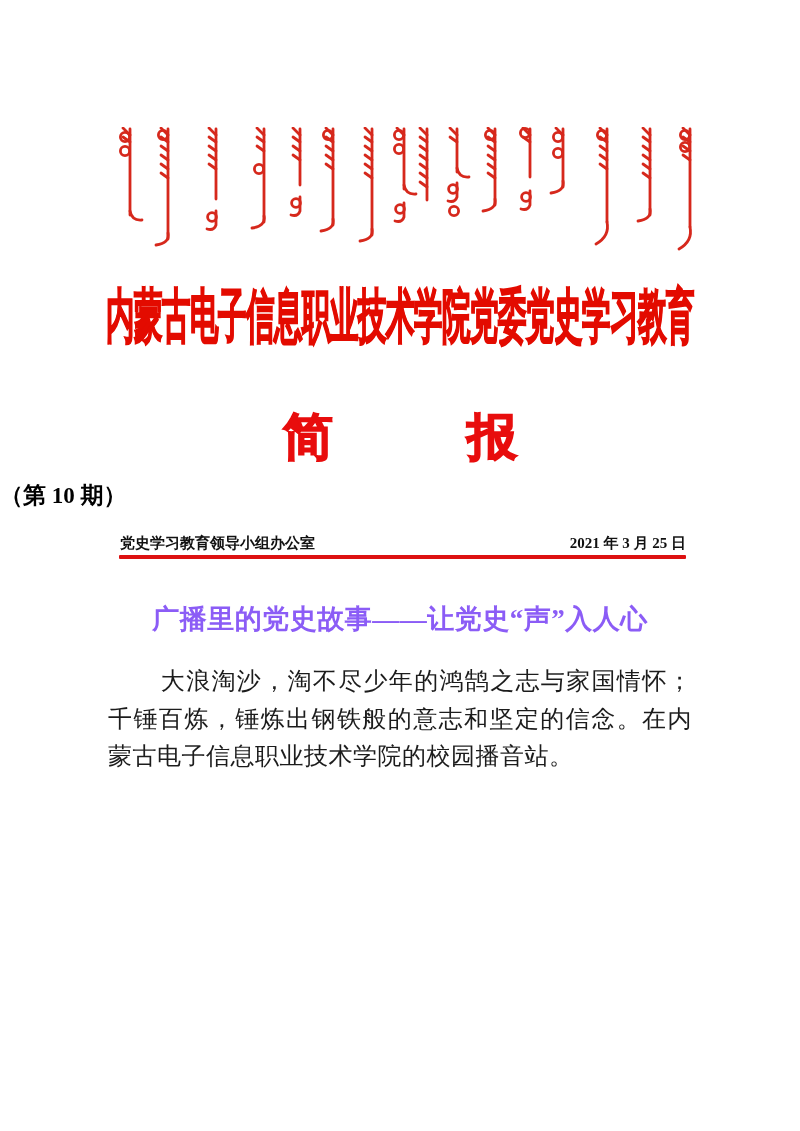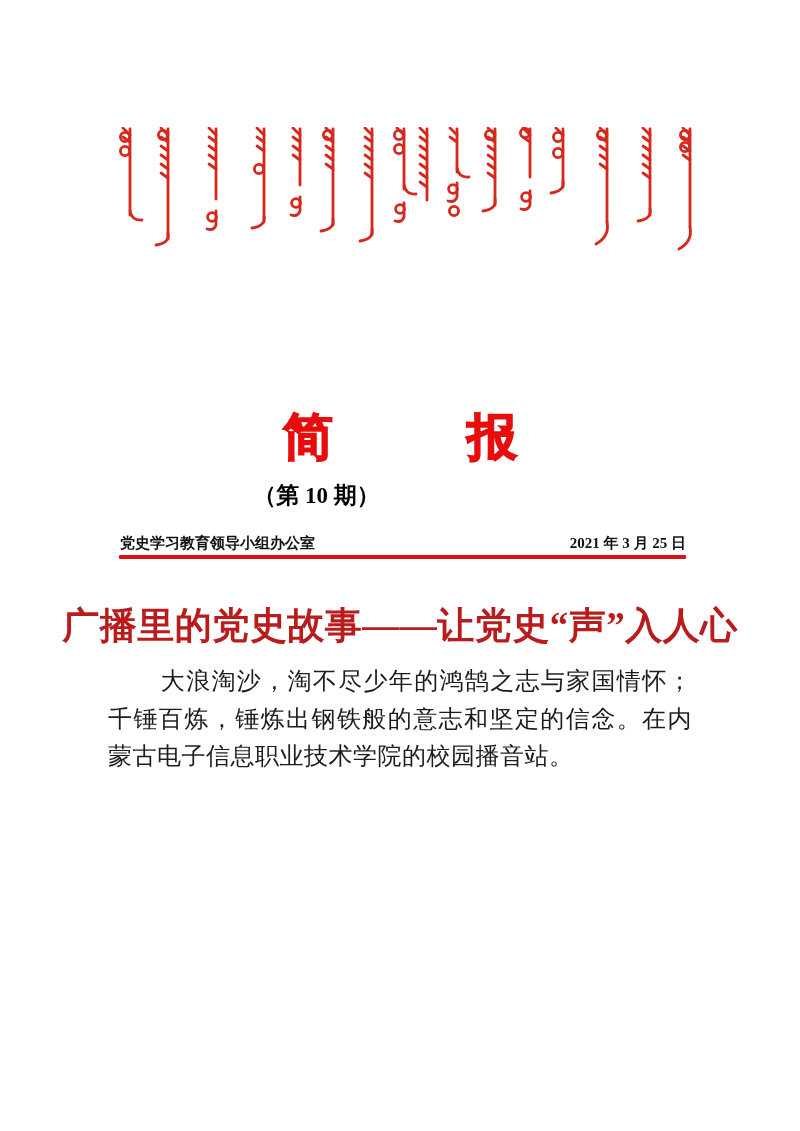--- a/index.html
+++ b/index.html
@@ -30,34 +30,34 @@
     position:absolute;left:0;top:409px;width:800px;height:56px;
     display:flex;align-items:center;justify-content:center;gap:134px;
   }
   .bulletin span{
     font-size:50px;font-weight:900;color:#e80d0d;line-height:1;
     font-family:"DejaVu Sans","Liberation Sans",sans-serif;
     -webkit-text-stroke:1.5px #e80d0d;
   }
   .issue{
     position:absolute;left:0;top:480px;width:633px;
-    text-align:center;font-size:23px;font-weight:bold;color:#000;
+    font-size:23px;font-weight:bold;color:#000;
   }
   .meta{
     position:absolute;left:120px;top:527px;width:566px;height:26px;
     display:flex;justify-content:space-between;align-items:flex-end;
     font-size:15px;font-weight:bold;color:#111;
   }
   .rule{
     position:absolute;left:119px;top:555px;width:567px;height:4px;
     border-radius:1px;
   }
   .article-title{
     position:absolute;left:0;top:601px;width:800px;
-    text-align:center;font-size:37px;font-weight:bold;color:#b91c1c;
+    text-align:center;font-size:27px;font-weight:bold;color:#8b5cf6;
     letter-spacing:0.5px;
   }
   .body-text{
     position:absolute;left:108px;top:663px;width:584px;color:#1c1c1c;
   }
   .body-text p{
     margin:0;font-size:24px;line-height:37.5px;
     text-indent:2.2em;letter-spacing:0.5px;
     text-align:justify;word-break:break-all;
   }
@@ -185,20 +185,23 @@
           <path d="M572,15 l-7,-5"></path>
           <path d="M572,24 l-7,-5"></path>
           <path d="M572,33 l-7,-5"></path>
           <circle cx="567" cy="8" r="4.6"></circle>
           <circle cx="567" cy="20" r="4.6"></circle>
           <path d="M572,100 q3,14 -11,22"></path>
         </g>
       </svg>
   </div>
 
+  <div class="org-title">
+    <span style="color: rgb(227, 11, 0);">内蒙古电子信息职业技术学院党委党史学习教育</span>
+  </div>
 
   <div class="bulletin">
     <span style="color: rgb(232, 13, 13);">简</span>
     <span style="color: rgb(232, 13, 13);">报</span>
   </div>
 
   <div class="issue">（第 10 期）</div>
 
   <div class="meta">
     <span>党史学习教育领导小组办公室</span>

